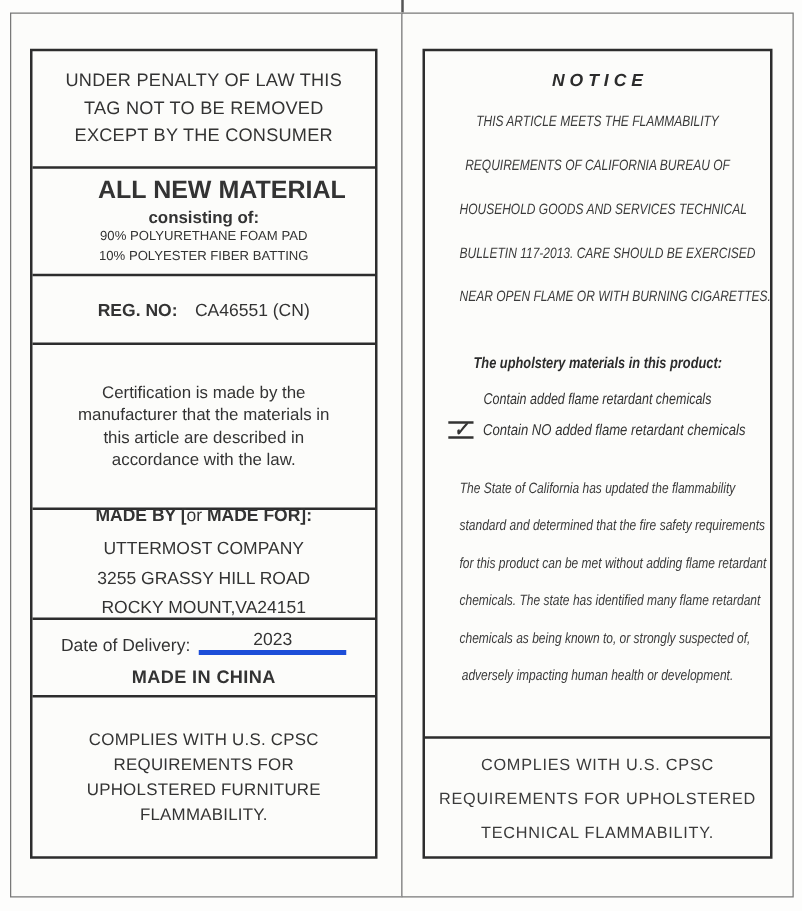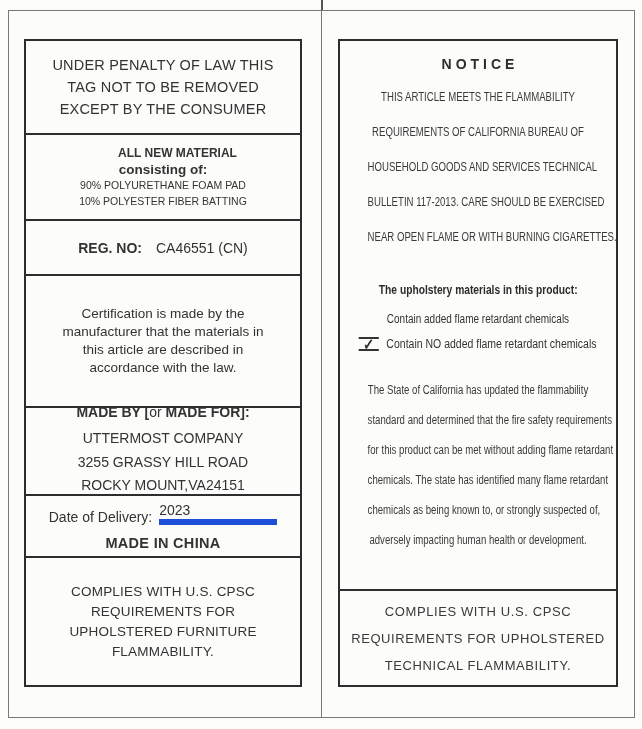--- a/index.html
+++ b/index.html
@@ -21,34 +21,34 @@
          text-align: center; }
   .sec + .sec { border-top: 2px solid #2d2d2d; }
   .s1 { height: 92px;  font-size: 14.5px; line-height: 22px; letter-spacing: .2px; }
   .s2 { height: 86px; }
   .s3 { height: 55px; flex-direction: row; font-size: 14px; text-align: center; }
   .s4 { height: 132px; font-size: 13.5px; line-height: 18px; }
   .s5 { height: 88px; font-size: 14px; }
   .s6 { height: 62px; }
   .s7 { flex: 1; font-size: 13.5px; line-height: 20px; letter-spacing: .2px; }
 
-  .mat-title { font-weight: bold; font-size: 12px; margin-left: 29px; }
+  .mat-title { font-weight: bold; font-size: 20px; margin-left: 29px; }
   .mat-sub   { font-weight: bold; font-size: 13.5px; margin-top: 2px; }
   .mat-comp  { font-size: 10.5px; line-height: 15px; margin-top: 1px; }
   .bold { font-weight: bold; }
   .reg-value { margin-left: 14px; }
   .madeby-label { font-size: 14px; margin-bottom: 7px; }
   .s5 .addr { line-height: 23.5px; font-weight: 400; }
   .date-row { display: flex; align-items: flex-end; font-size: 14px; }
   .date-line { display: inline-block; width: 118px; margin-left: 7px;
-               border-bottom: 6px solid #1d4ed8; text-align: left; line-height: 17px; }
+               border-bottom: 4px solid #1d4ed8; text-align: center; line-height: 17px; }
   .made-in { font-weight: bold; font-size: 14.5px; letter-spacing: .3px; margin-top: 10px; }
 
   
-  .r-top { flex: 1; display: flex; flex-direction: column; align-items: center; text-align: center; }
+  .r-top { flex: 1; display: flex; flex-direction: column; align-items: center; text-align: center; font-style: italic; }
   .r-bottom { height: 96px; border-top: 2px solid #2d2d2d; display: flex; flex-direction: column;
               align-items: center; justify-content: center; text-align: center;
               font-size: 13px; line-height: 27px; letter-spacing: .6px; color: #3a3a3a; }
   .notice-title { margin-top: 15px; font-size: 14px; font-weight: 600; letter-spacing: 4px;
                   padding-left: 4px; color: #2c2c2c; }
   .notice-para { margin-top: 8px; width: 100%; }
   .np-line { font-size: 12px; line-height: 35px; transform: scaleX(0.80); transform-origin: 50% 50%;
              white-space: nowrap; color: #3a3a3a; }
   .uph-heading { margin-top: 28px; font-weight: bold; font-size: 12.5px; transform: scaleX(0.82);
                  white-space: nowrap; color: #2c2c2c; }

